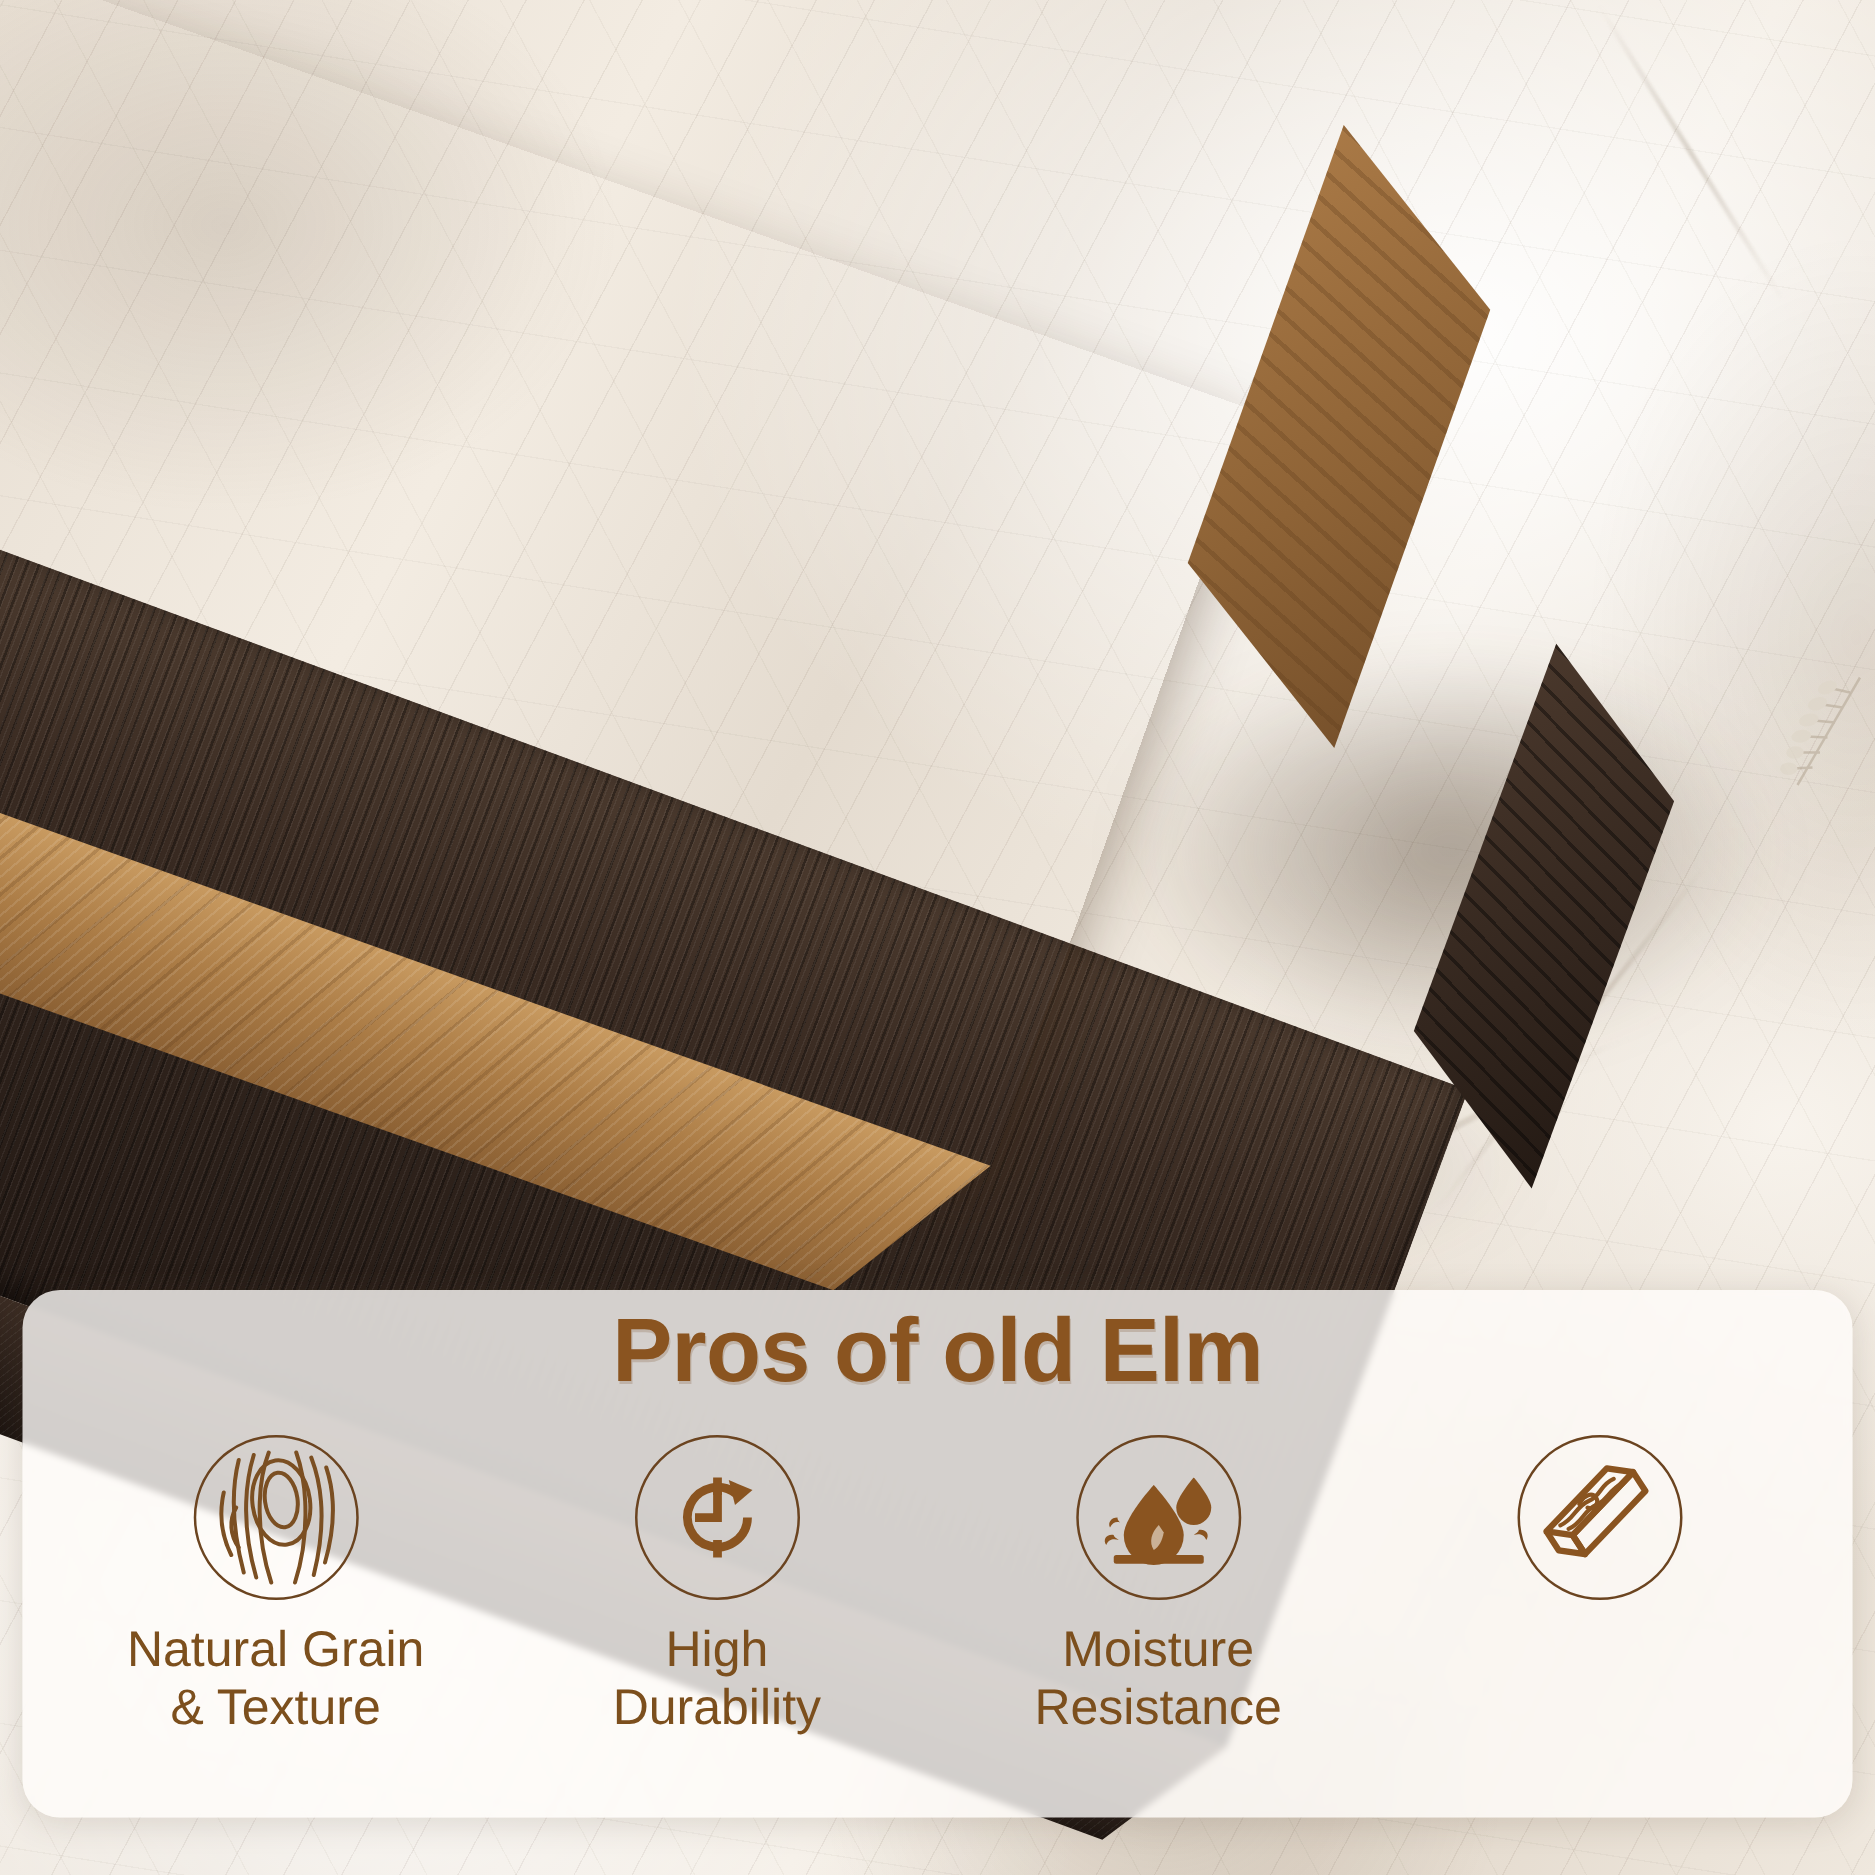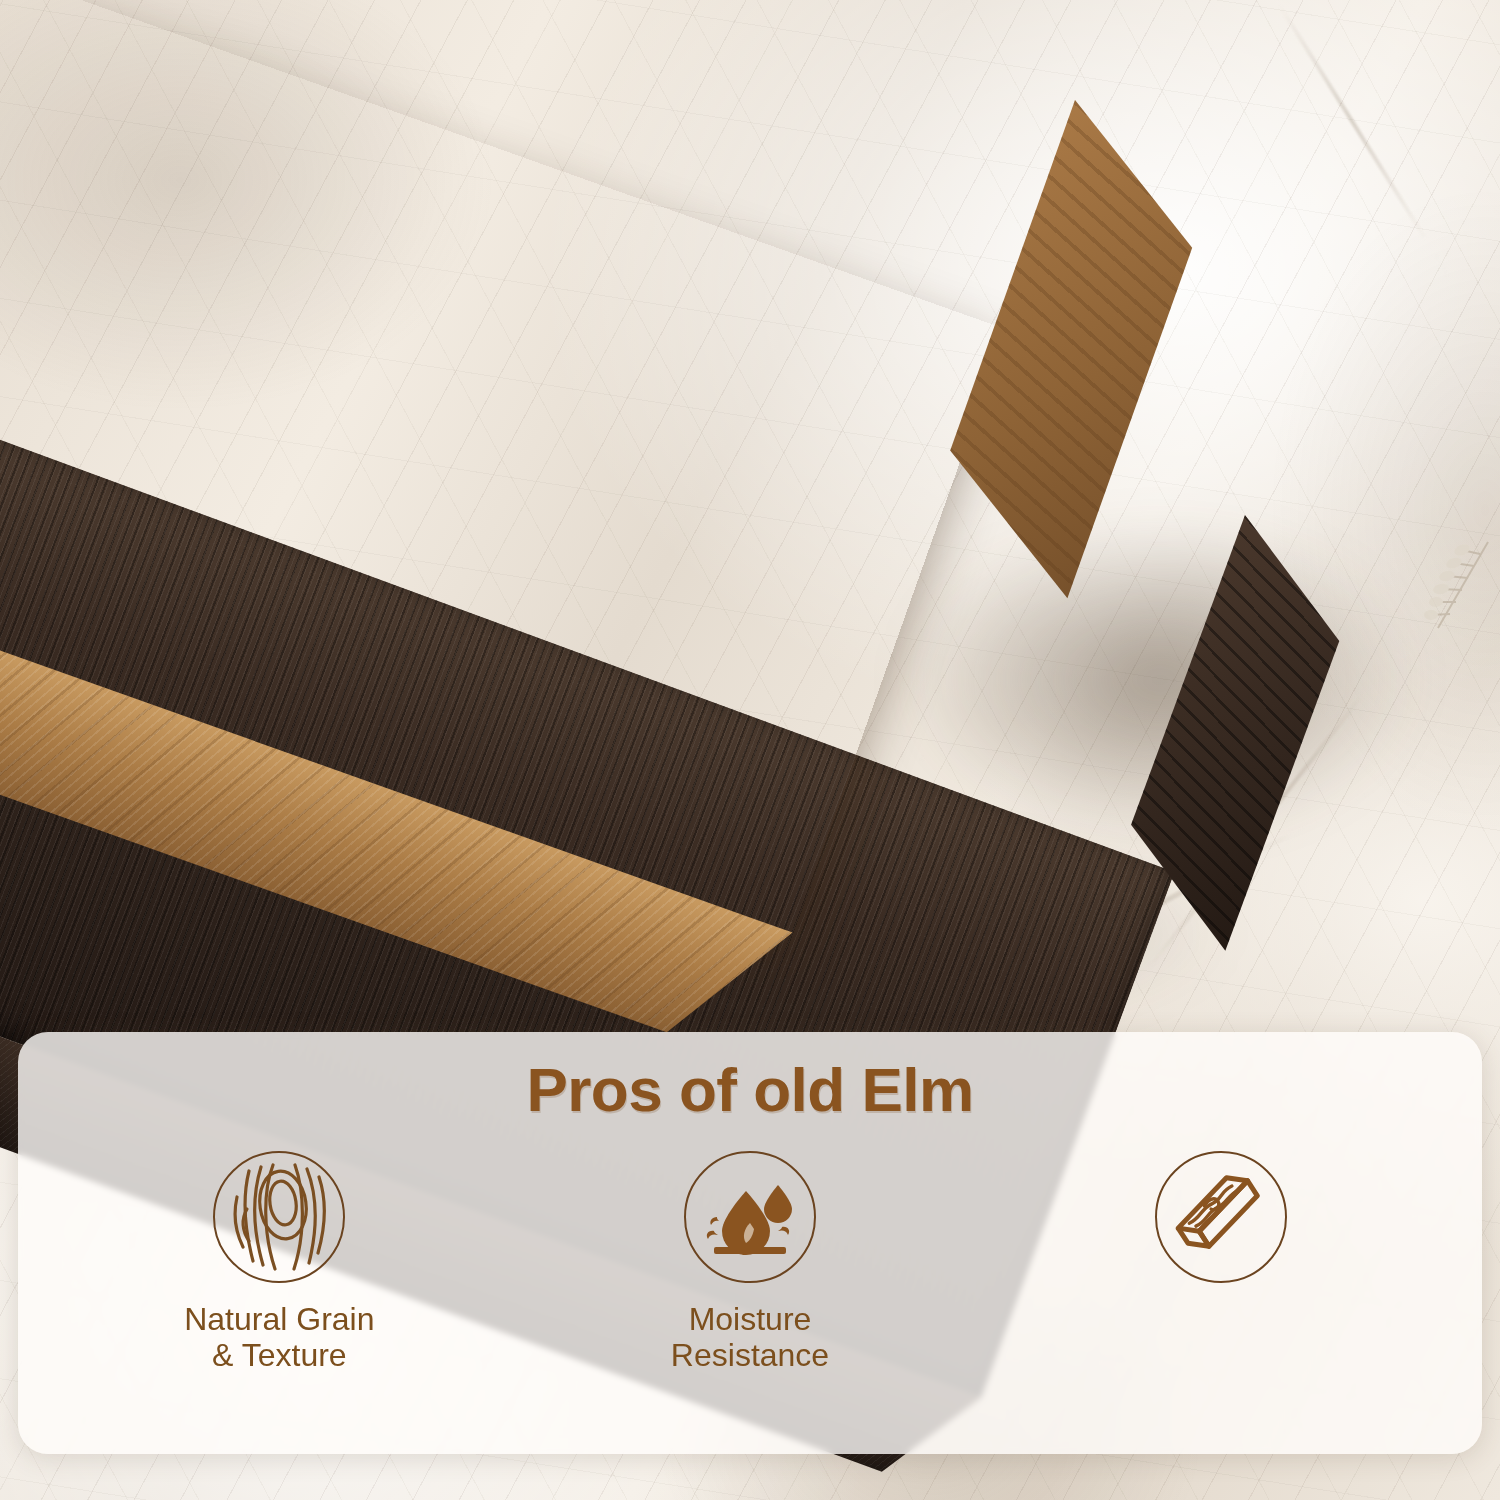--- a/index.html
+++ b/index.html
@@ -113,38 +113,38 @@
   
   .card {
     position:absolute; left:18px; top:1032px; width:1464px; height:422px;
     border-radius:30px;
     background:rgba(255,253,250,.80);
     backdrop-filter:blur(3px);
     box-shadow:0 4px 26px rgba(90,70,48,.16);
     overflow:hidden;
   }
   .card-title {
-    text-align:center; margin-top:22px;
-    font-size:62px; font-weight:bold; letter-spacing:-0.5px;
+    text-align:center; margin-top:8px;
+    font-size:72px; font-weight:bold; letter-spacing:-0.5px;
     color:#8a5420;
     text-shadow:1px 2px 0 rgba(120,78,36,.22);
   }
   .features {
     display:flex; margin-top:26px; padding:0 26px;
   }
   .feature { flex:1; display:flex; flex-direction:column; align-items:center; }
   .icon-circle {
     width:132px; height:132px; border-radius:50%;
     border:2px solid #6b4420;
     display:flex; align-items:center; justify-content:center;
   }
   .icon-circle svg { display:block; }
   .feature-label {
     margin-top:18px; text-align:center; line-height:1.14;
-    font-size:32px; color:#7c4f1d; white-space:pre-line;
+    font-size:40px; color:#7c4f1d; white-space:pre-line;
   }
 </style>
 </head>
 <body>
 
 <div id="stage">
 
   <div class="linen"></div>
   <div class="fold" style="left:880px;top:880px;width:640px;height:5px;transform:rotate(-28deg);"></div>
   <div class="fold" style="left:1050px;top:760px;width:520px;height:4px;transform:rotate(-52deg);"></div>
@@ -206,20 +206,35 @@
             </g>
             <clipPath id="grainClip">
                 <circle cx="56" cy="56" r="54"></circle>
               </clipPath>
           </svg>
         </div>
         <div class="feature-label">Natural Grain
 &amp; Texture</div>
       </div>
 
+      <div class="feature">
+        <div class="icon-circle">
+          <svg width="96" height="96" viewBox="0 0 96 96">
+            <g fill="none" stroke="#8a5420" stroke-width="7" stroke-linecap="butt">
+              <path d="M72 48 A24 24 0 1 1 63 29"></path>
+              <path d="M48 26 L48 48 L30 48"></path>
+              <path d="M48 16 L48 30"></path>
+              <path d="M48 66 L48 80"></path>
+            </g>
+            <path d="M57 18 L76 26 L62 38 Z" fill="#8a5420"></path>
+          </svg>
+        </div>
+        <div class="feature-label">High
+Durability</div>
+      </div>
 
       <div class="feature">
         <div class="icon-circle">
           <svg width="100" height="100" viewBox="0 0 100 100">
             <g fill="#8a5420">
               <path d="M46 24 C46 24 70 50 70 64 A24 24 0 0 1 22 64 C22 50 46 24 46 24 Z"></path>
               <path d="M78 18 C78 18 92 34 92 42 A14 14 0 0 1 64 42 C64 34 78 18 78 18 Z"></path>
               <path d="M17 50 C12 50 9 54 11 58 C13 54 16 53 19 54 C17 52 17 51 17 50 Z"></path>
               <path d="M14 64 C8 63 5 68 8 72 C10 67 14 67 18 68 C15 66 14 65 14 64 Z"></path>
               <path d="M82 60 C88 59 91 64 88 68 C86 63 82 63 78 64 C81 62 82 61 82 60 Z"></path>

